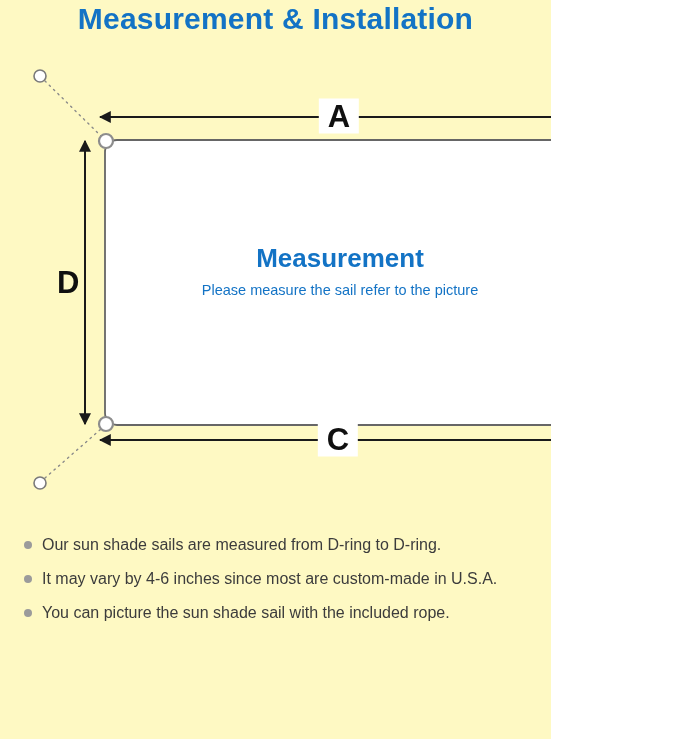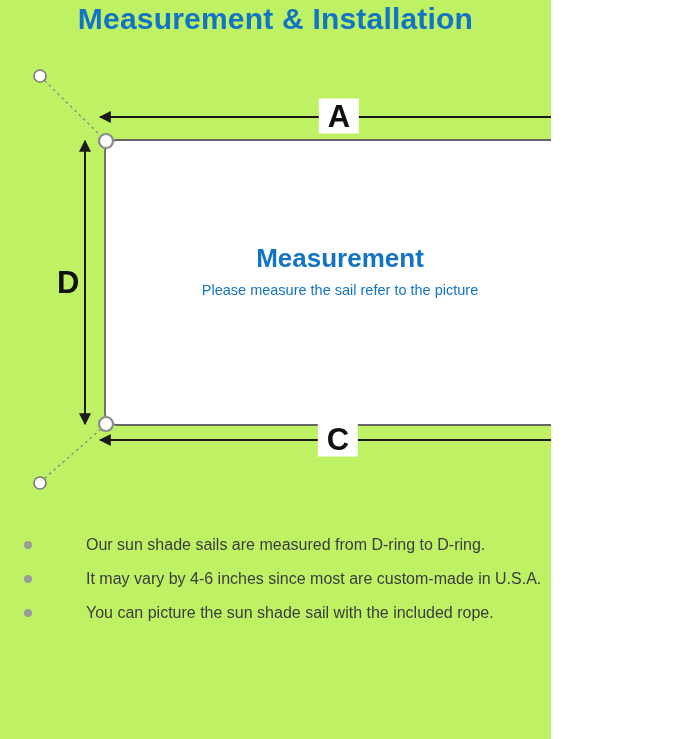--- a/index.html
+++ b/index.html
@@ -1,21 +1,21 @@
 <!DOCTYPE html>
 <html><head>
 <meta charset="utf-8">
 <style>
   * { box-sizing: border-box; }
   html, body { margin: 0; padding: 0; }
   body {
     width: 679px; height: 739px; background: #ffffff;
     font-family: "Liberation Sans", sans-serif;
   }
-  .page { position: relative; width: 551px; height: 739px; overflow: hidden; background: #bef264; }
+  .page { position: relative; width: 551px; height: 739px; overflow: hidden; background: #fef9c3; }
 
   .page-title {
     position: absolute; top: 2px; left: 0; width: 100%; margin: 0;
     text-align: center; font-size: 30px; font-weight: bold; color: #1373c5;
     letter-spacing: 0.2px;
   }
 
   .diagram { position: absolute; top: 45px; left: 0; width: 679px; height: 465px; }
   .diagram svg { display: block; }
 
@@ -31,21 +31,21 @@
     position: absolute; left: 340px; top: 198px; transform: translateX(-50%);
     width: 470px; text-align: center; color: #1373c5;
   }
   .center-title { font-size: 26px; font-weight: bold; }
   .center-subtitle { font-size: 14.5px; margin-top: 8px; text-align: center; }
 
   .notes {
     position: absolute; top: 534px; left: 0; width: 679px;
     margin: 0; padding: 0 14px 0 24px; list-style: none;
   }
-  .note { display: flex; margin-bottom: 12px; gap: 44px; }
+  .note { display: flex; margin-bottom: 12px; }
   .dot {
     flex: 0 0 auto; width: 8px; height: 8px; border-radius: 50%;
     background: #9b9b9b; margin: 7px 10px 0 0;
   }
   .note-text {
     flex: 1; font-size: 16px; line-height: 22px; color: #3c3c3c; text-align: justify;
   }
 </style>
 </head>
 <body>

